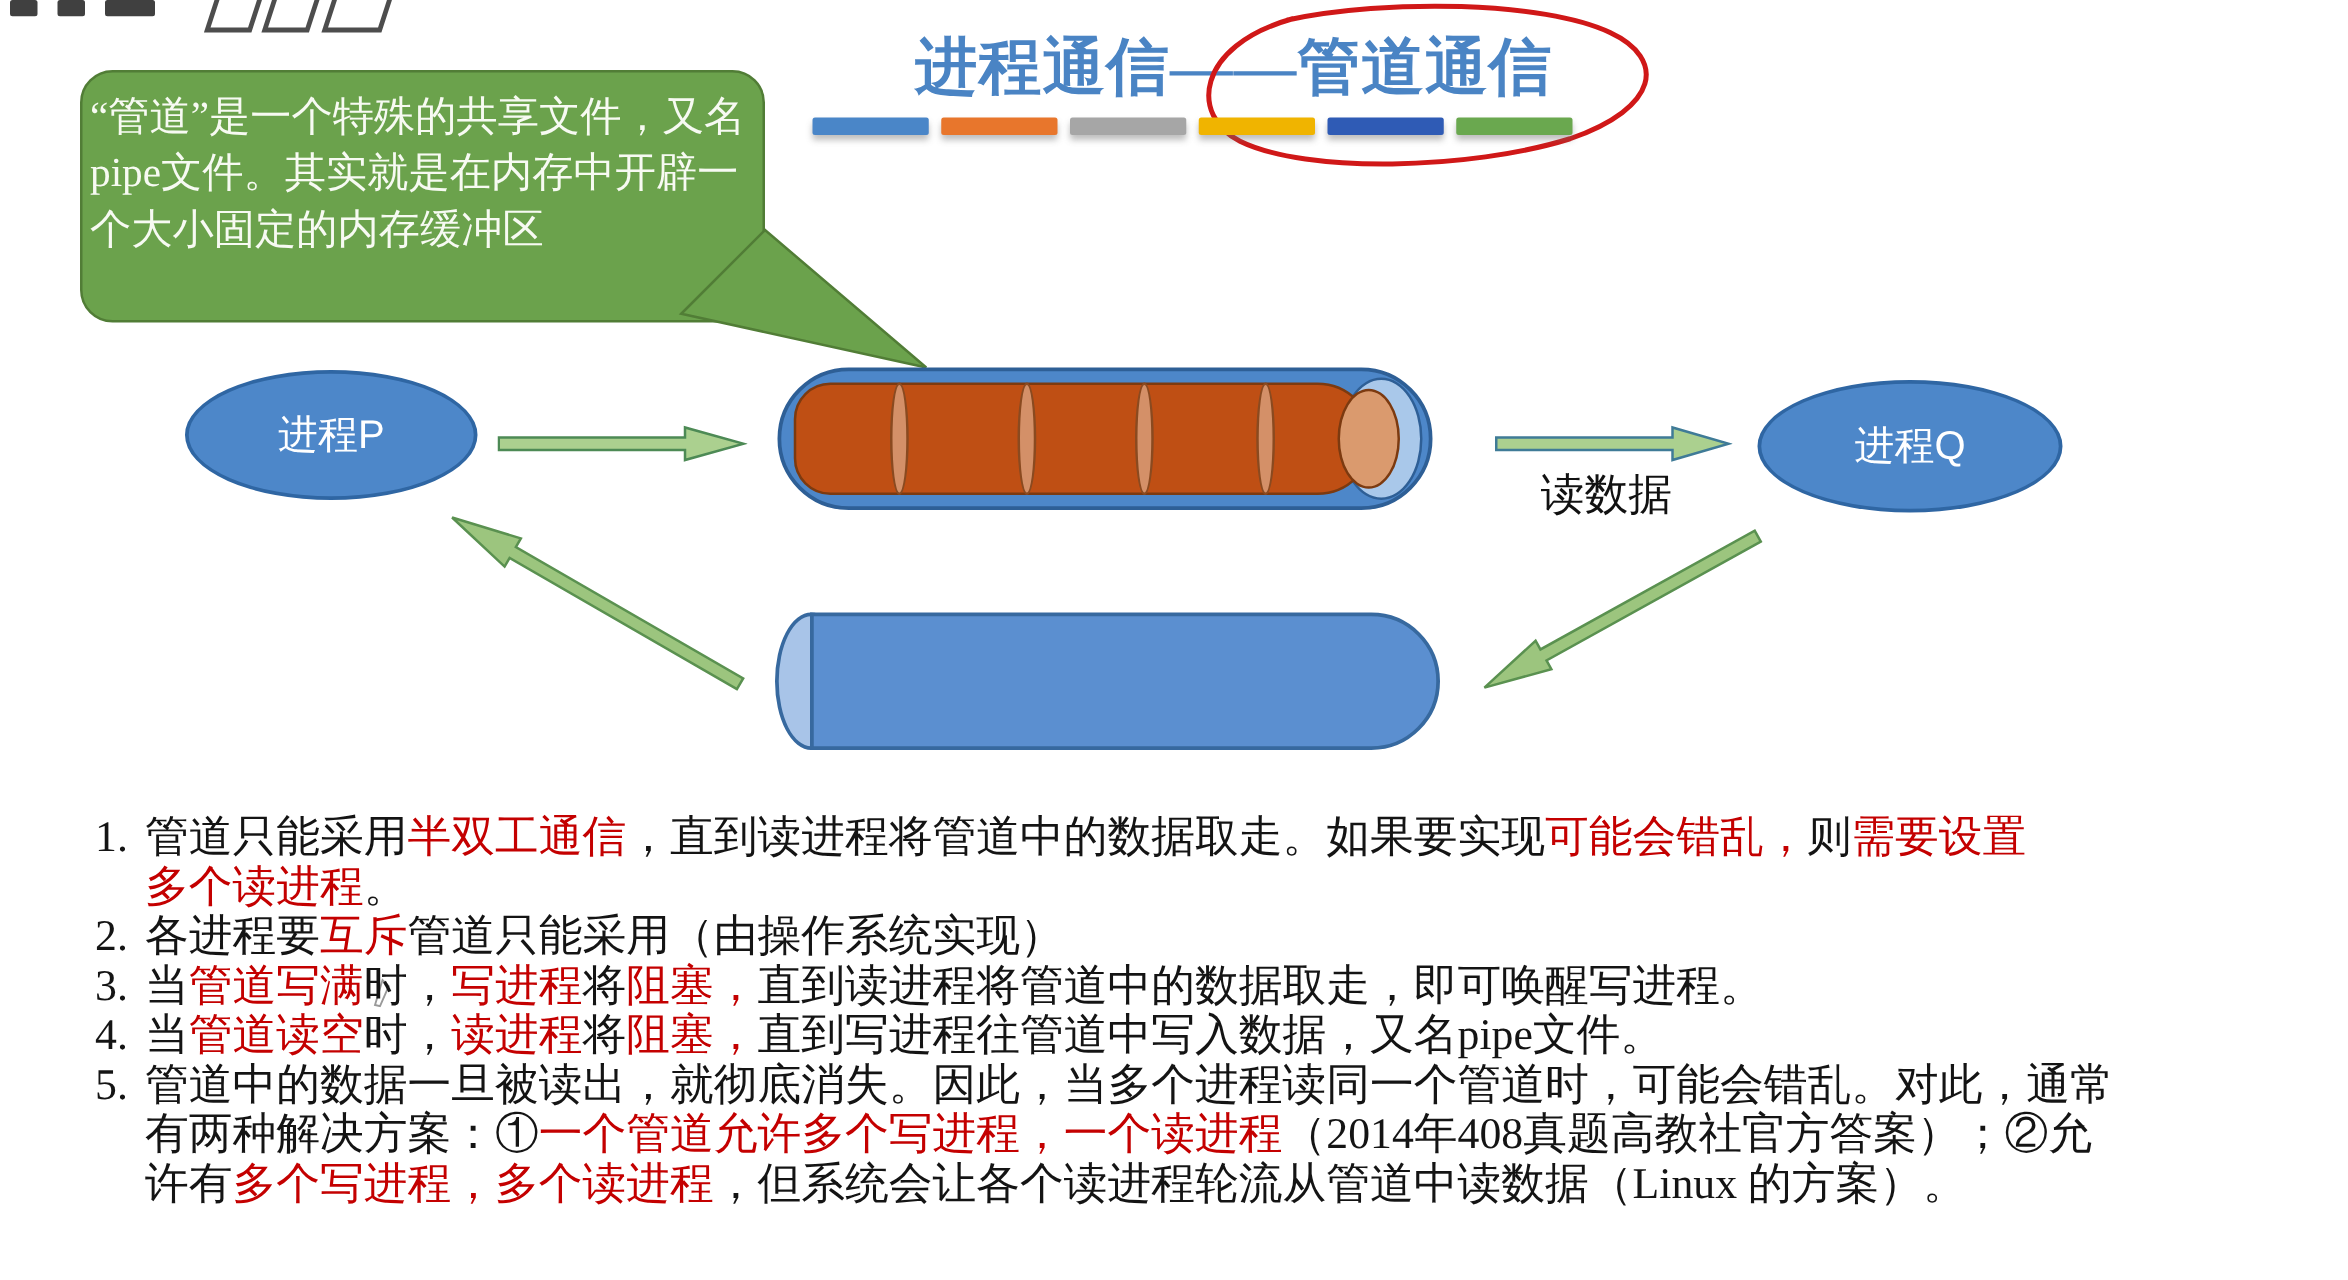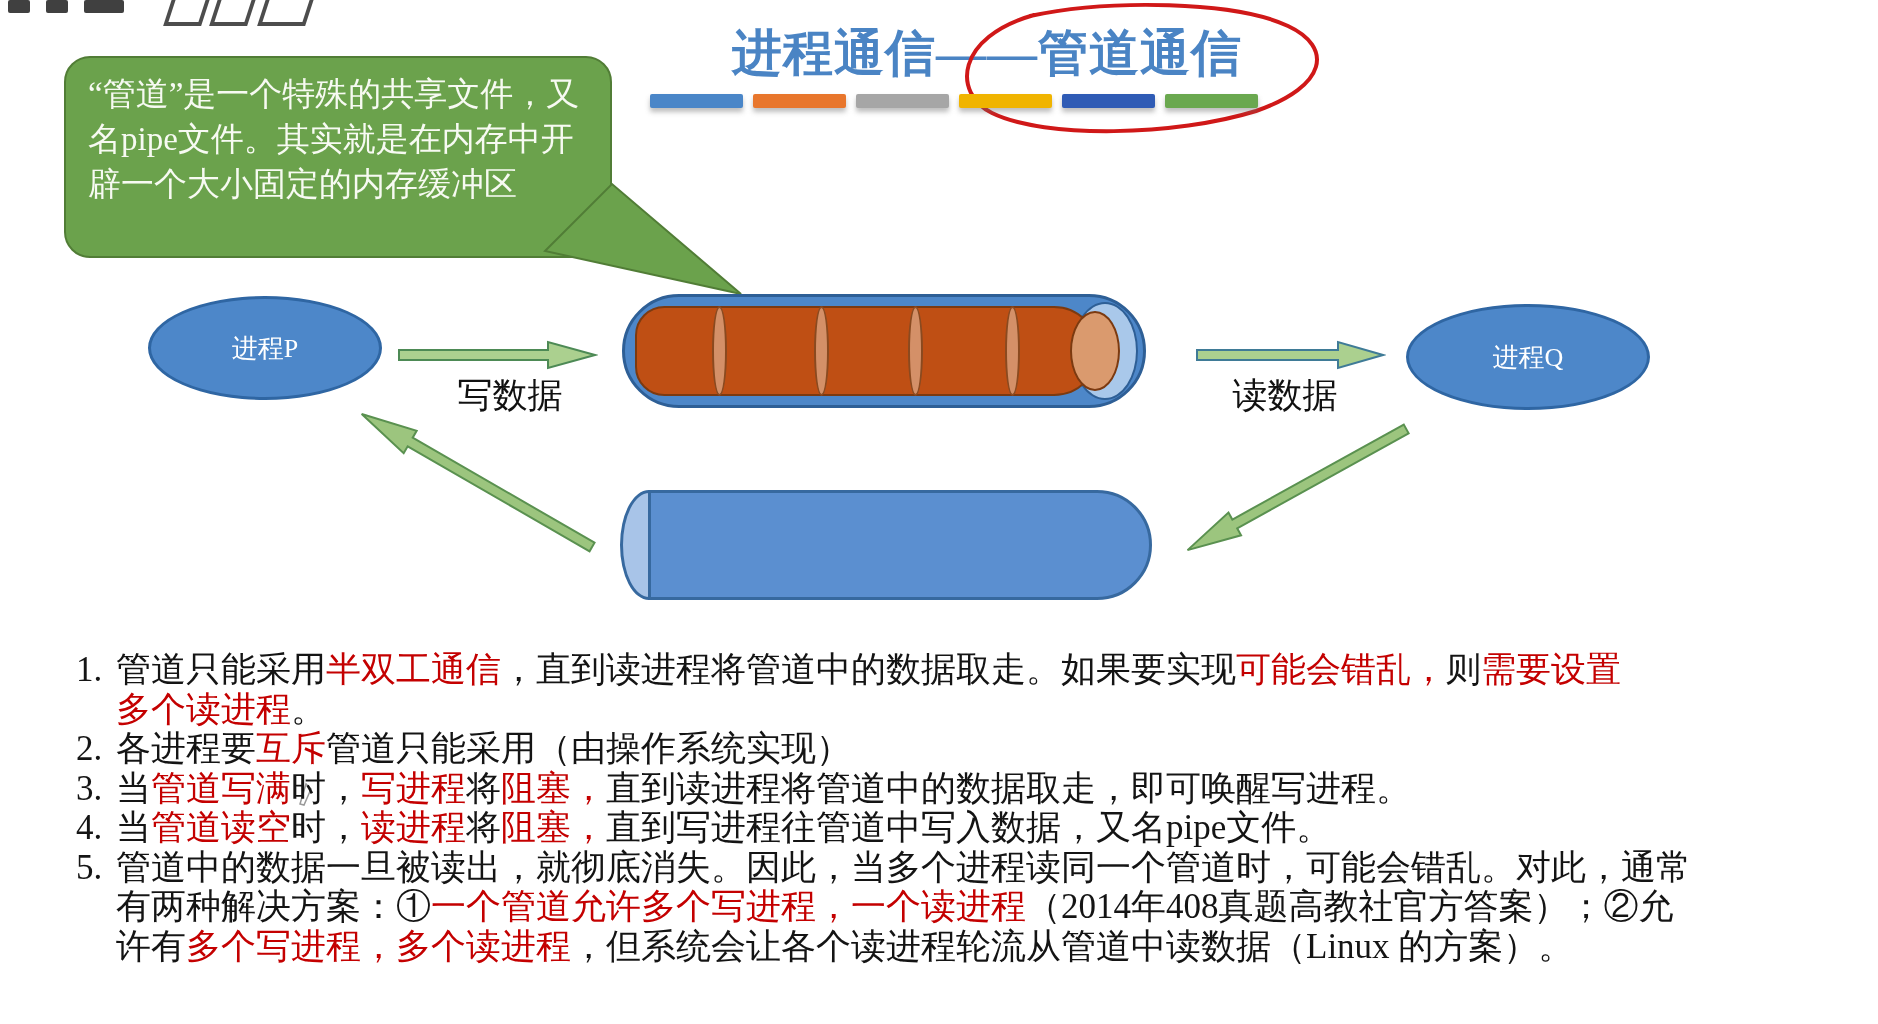--- a/index.html
+++ b/index.html
@@ -16,26 +16,26 @@
   #title{left:688px;top:20px;width:600px;font-size:50px;font-weight:bold;color:#4a84c4;
          letter-spacing:1px;white-space:nowrap;margin-left:44px;}
 
   
   .bar{position:absolute;top:0;width:93px;height:14px;border-radius:2px;
        box-shadow:0 4px 5px rgba(110,110,110,.45);}
 
   
   #bubble{left:64px;top:56px;width:548px;height:202px;background:#6ba24c;
           border:2px solid #517d36;border-radius:26px;box-sizing:border-box;
-          padding:14px 22px;color:#f7faf2;font-size:33px;line-height:1.37;}
+          padding:14px 6px;color:#f7faf2;font-size:33px;line-height:1.37;}
 
   
   .proc{border-radius:50%;background:#4d87c9;border:3px solid #2f66a3;box-sizing:border-box;
         display:flex;align-items:center;justify-content:center;color:#ffffff;
-        font-family:Liberation Serif, serif;font-size:26px;}
+        font-family:Liberation Sans, sans-serif;font-size:32px;}
   #procP{left:148px;top:296px;width:234px;height:104px;}
   #procQ{left:1406px;top:304px;width:244px;height:106px;}
 
   
   #pipe{left:622px;top:294px;width:524px;height:114px;}
   #pipe .casing{position:absolute;inset:0;background:#4d87c9;border:3px solid #2e5f96;
                 border-radius:57px;box-sizing:border-box;}
   #pipe .opening{position:absolute;top:8px;bottom:8px;right:8px;width:66px;background:#a9c8ea;
                  border:2px solid #2e5f96;border-radius:50%;box-sizing:border-box;}
   #pipe .tube{position:absolute;left:13px;top:12px;width:464px;height:90px;background:#bf4f14;
@@ -103,21 +103,20 @@
     <polygon points="45,83 112,16 241,126" fill="#6ba24c" stroke="#517d36" stroke-width="2"></polygon>
   </svg>
 
   <div id="procP" class="abs proc">
     <span>进程P</span>
   </div>
 
   <svg class="abs" style="left:398px;top:340px;" width="200" height="30" viewBox="0 0 200 30">
     <polygon points="1,10 150,10 150,2 197,15 150,28 150,20 1,20" fill="#abd08f" stroke="#4d8a55" stroke-width="2"></polygon>
   </svg>
-  <div id="writeLabel" class="abs flowlabel">写数据</div>
 
   <div id="pipe" class="abs">
     <div class="casing"></div>
     <div class="opening"></div>
     <div class="tube"></div>
     <div class="ring" style="left:90px;"></div>
     <div class="ring" style="left:192px;"></div>
     <div class="ring" style="left:286px;"></div>
     <div class="ring" style="left:383px;"></div>
     <div class="endcap"></div>

